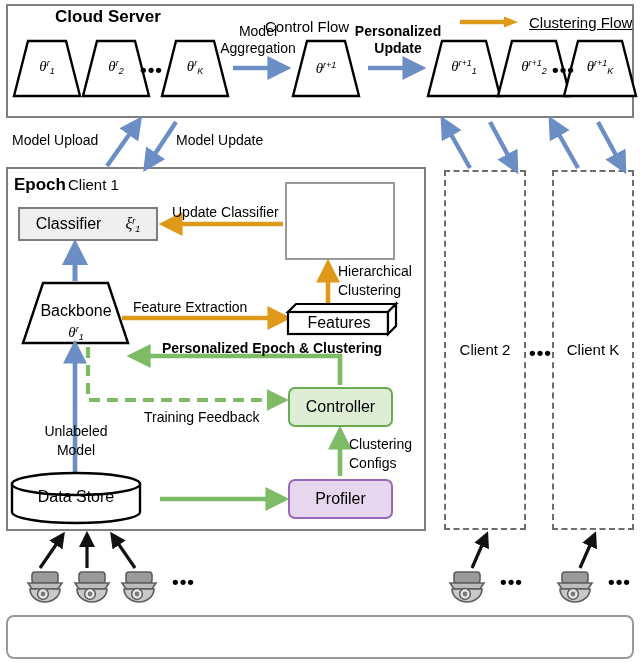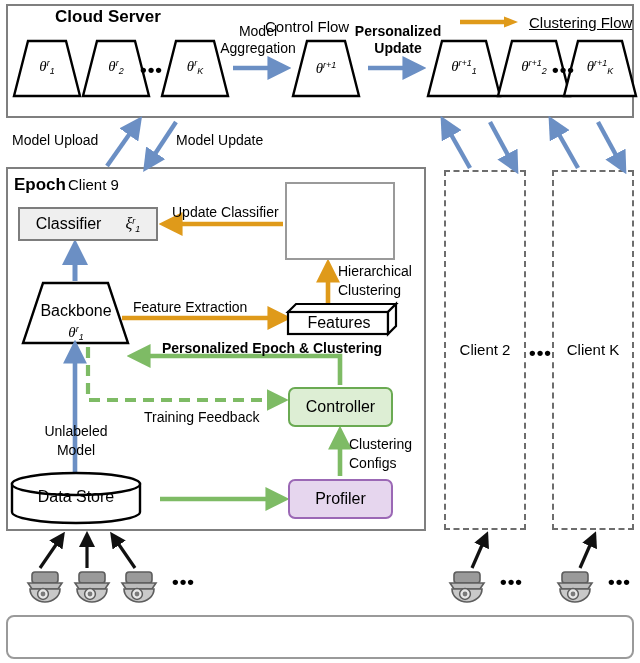--- a/index.html
+++ b/index.html
@@ -226,21 +226,21 @@
   <div class="lbl t-edge ctr" style="left:203px;top:24px;width:110px;">Model</div>
   <div class="lbl t-edge ctr" style="left:203px;top:41px;width:110px;">Aggregation</div>
 
   <div class="lbl t-edge-b ctr" style="left:338px;top:24px;width:120px;">Personalized</div>
   <div class="lbl t-edge-b ctr" style="left:338px;top:41px;width:120px;">Update</div>
 
   <div class="lbl t-edge" style="left:12px;top:133px;">Model Upload</div>
   <div class="lbl t-edge" style="left:176px;top:133px;">Model Update</div>
 
   <div class="lbl t-panel-title" style="left:14px;top:176px;">Epoch</div>
-  <div class="lbl t-client" style="left:68px;top:177px;">Client 9</div>
+  <div class="lbl t-client" style="left:68px;top:177px;">Client 1</div>
 
   <div id="classifier-box">
     <span class="t-node">Classifier</span>
     <span class="t-node" style="margin-left:24px;">
       <span class="mth">ξ</span><span class="sup">r</span><span class="sub">1</span></span>
   </div>
 
   <div class="lbl t-edge" style="left:172px;top:205px;text-align:center;">Update Classifier</div>
 
   <div id="cluster-box"></div>

